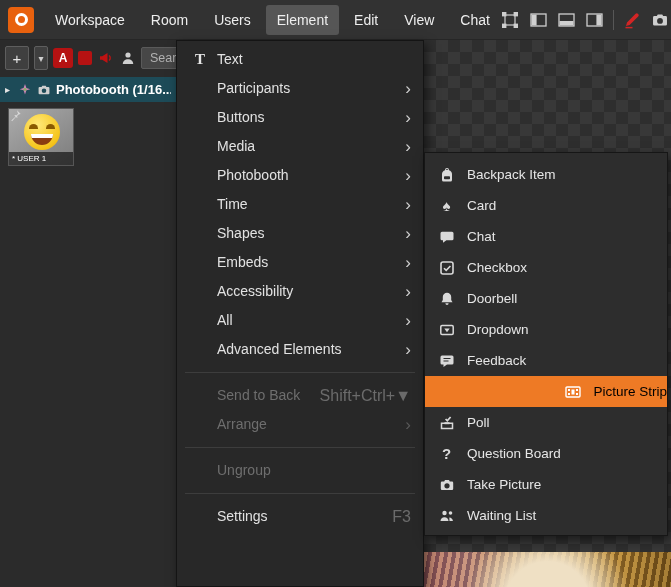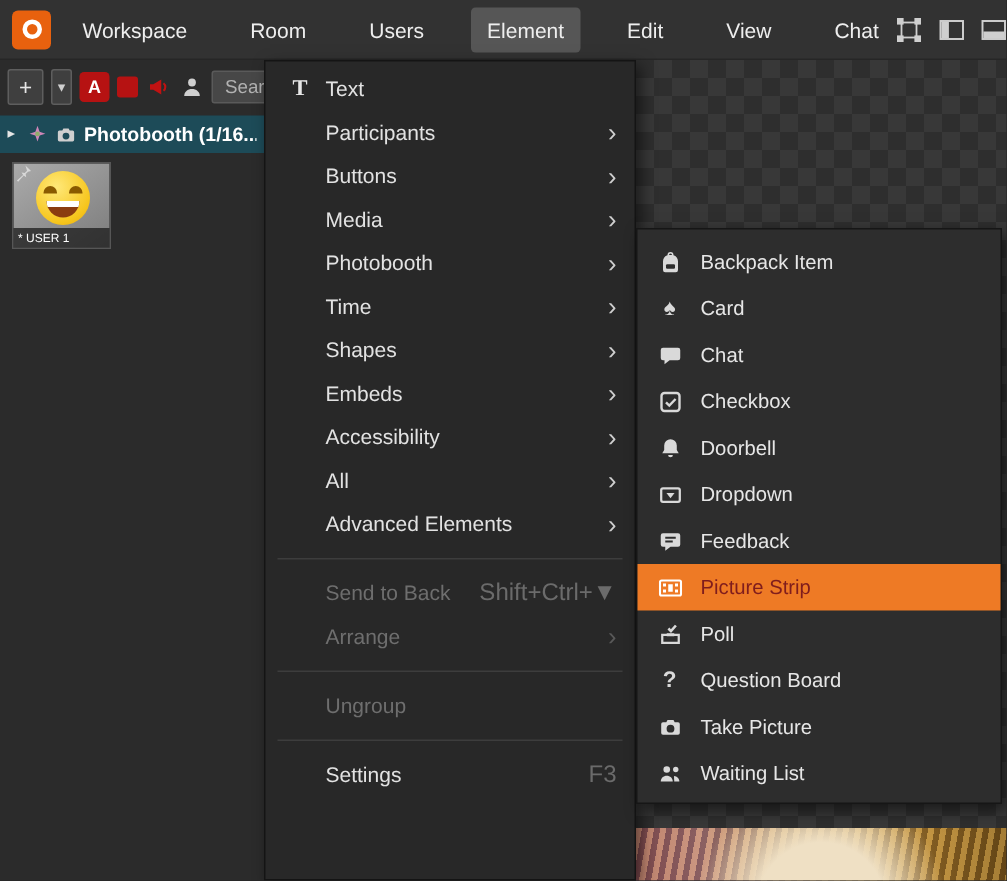--- a/index.html
+++ b/index.html
@@ -19,21 +19,21 @@
       linear-gradient(90deg,#a2606c 0%,#b5818a 18%,#c9a478 40%,#caa35c 60%,#a67a2e 80%,#7d5a1d 100%);}
 
   
   .sidepanel{position:absolute;left:0;top:40px;width:424px;height:547px;background:#2b2b2b;z-index:2;}
 
   
   .menubar{position:absolute;left:0;top:0;width:671px;height:40px;background:#323232;
     display:flex;align-items:center;padding:0 8px;z-index:20;border-bottom:1px solid #262626;}
   .logo{width:26px;height:26px;border-radius:4px;background:#e8610e;display:grid;place-items:center;margin-right:10px;flex:none;}
   .logo-ring{width:13px;height:13px;border:3.5px solid #fff;border-radius:50%;}
-  .menus{display:flex;align-items:center;gap:20px;}
+  .menus{display:flex;align-items:center;gap:4px;}
   .menu-item{padding:7px 11px;font-size:14px;color:#eee;border-radius:3px;cursor:default;white-space:nowrap;}
   .menu-item.active{background:#565656;}
   .menubar-icons{margin-left:auto;display:flex;align-items:center;gap:9px;color:#cfcfcf;}
   .mb-ico{width:19px;height:19px;display:grid;place-items:center;}
   .vdiv{width:1px;height:20px;background:#575757;}
 
   
   .toolbar{position:absolute;left:0;top:42px;width:420px;height:32px;display:flex;align-items:center;
     gap:5px;padding:0 5px;z-index:5;}
   .tb-btn{height:24px;background:#3f3f3f;border:1px solid #5e5e5e;border-radius:2px;color:#e6e6e6;
@@ -80,21 +80,21 @@
   .mi.disabled .sub-arrow{color:#595959;}
   .sep{height:1px;background:#3d3d3d;margin:8px 8px;}
 
   
   .submenu{position:absolute;left:424px;top:152px;width:244px;height:384px;background:#2d2d2d;
     border:1px solid #161616;box-shadow:3px 4px 10px rgba(0,0,0,.55);z-index:31;padding:6px 0;}
   .smi{position:relative;height:31px;display:flex;align-items:center;padding-left:13px;gap:12px;
     font-size:13.5px;color:#e6e6e6;cursor:default;}
   .smi .ico{width:17px;height:17px;display:grid;place-items:center;color:#d9d9d9;flex:none;}
   .smi .glyph{font-size:15px;font-weight:bold;line-height:1;}
-  .smi.highlight{background:#ee7a25;color:#7f1d1d;}
+  .smi.highlight{background:#ee7a25;color:#000000;justify-content:flex-end;}
   .smi.highlight .ico{color:#fff;}
 </style>
 </head>
 <body>
 
 <div id="app">
 
   <div class="canvas">
     <div class="photo"></div>
   </div>

